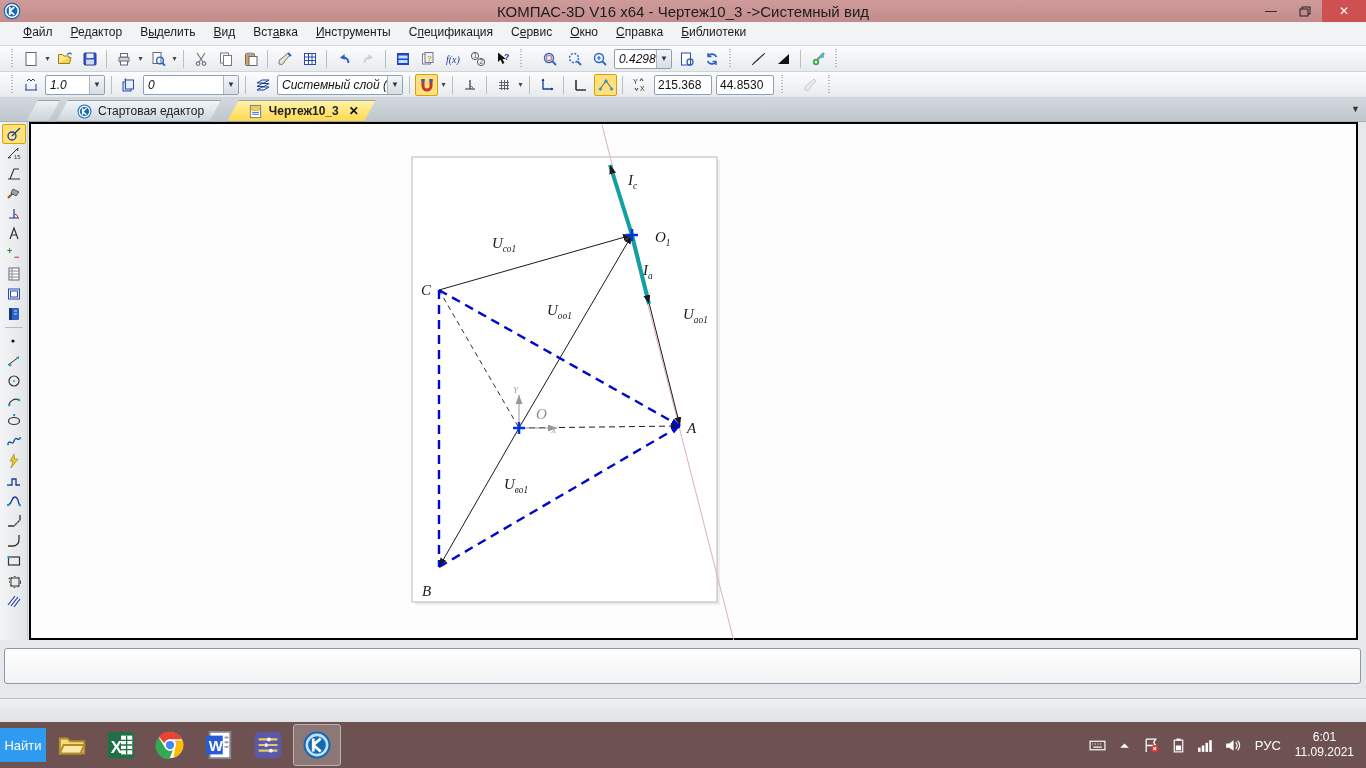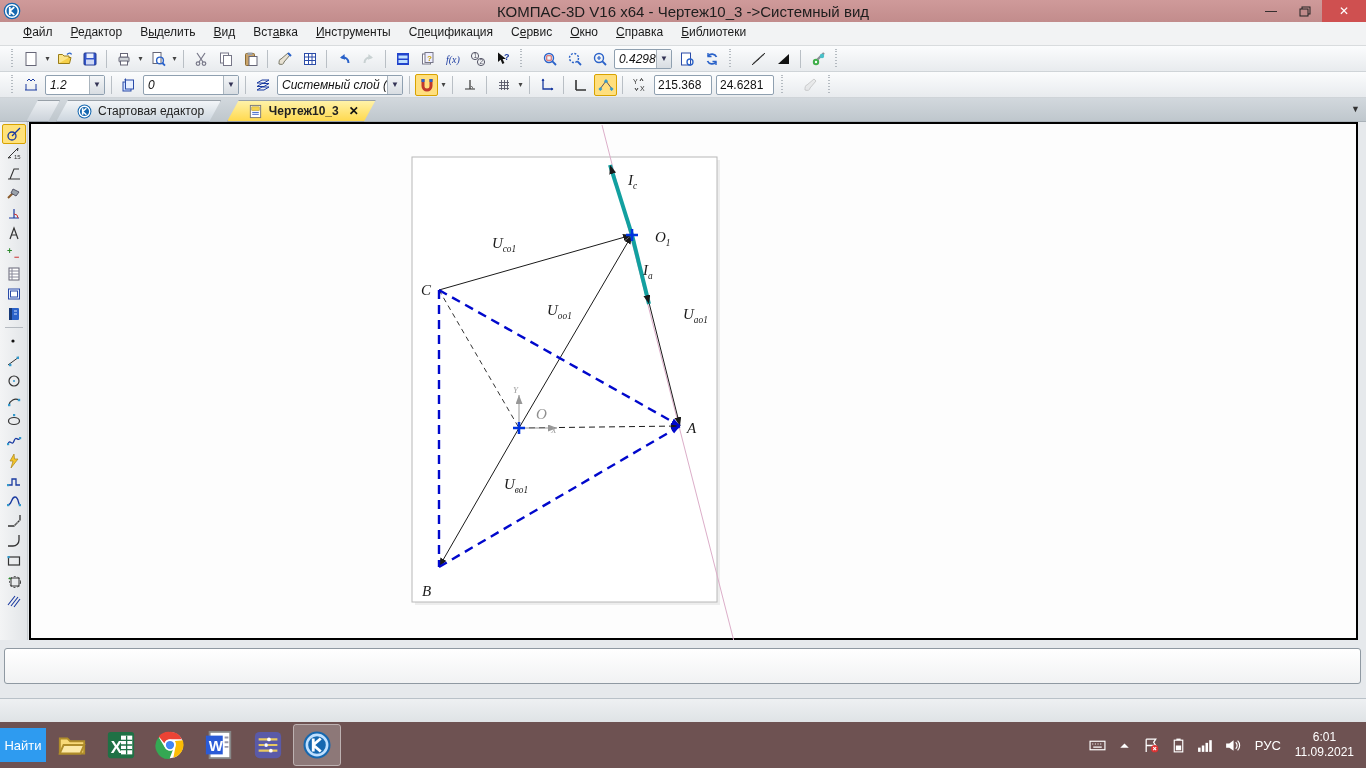--- a/index.html
+++ b/index.html
@@ -385,21 +385,21 @@
     <div class="grip"></div>
     <div class="tbtn">
       <span style="display: flex;">
         <svg width="16" height="16" viewBox="0 0 16 16">
           <path d="M2 13h12M3 13V7M13 13V7" stroke="#1a3aa0"></path>
           <path d="M4 4l2-2 2 2M8 4l2-2 2 2" stroke="#1a3aa0" fill="none"></path>
         </svg>
       </span>
     </div>
     <div class="combo" style="width: 60px;">
-      <span class="cval">1.2</span>
+      <span class="cval">1.0</span>
       <span class="carr">▼</span>
     </div>
     <div class="tsep"></div>
     <div class="tbtn">
       <span style="display: flex;">
         <svg width="16" height="16" viewBox="0 0 16 16">
           <rect x="2" y="5" width="8" height="9" fill="#cfe0ff" stroke="#2a4ba8"></rect>
           <rect x="4.5" y="3" width="8" height="9" fill="#e8f0ff" stroke="#2a4ba8"></rect>
           <path d="M3 3 5 1v3z" fill="#2a4ba8"></path>
         </svg>
@@ -480,21 +480,21 @@
     <div class="tbtn">
       <span style="display: flex;">
         <svg width="16" height="16" viewBox="0 0 16 16">
           <text x="1" y="7" font-size="7" fill="#333">Y</text>
           <text x="8" y="14" font-size="7" fill="#333">X</text>
           <path d="M8 4l1.5-2.5L11 4M3 11l1.5 2.5L6 11" fill="none" stroke="#333"></path>
         </svg>
       </span>
     </div>
     <div class="tinput">215.368</div>
-    <div class="tinput">24.6281</div>
+    <div class="tinput">44.8530</div>
     <div class="grip"></div>
     <div class="tgap"></div>
     <div class="tbtn disabled">
       <span style="display: flex;">
         <svg width="16" height="16" viewBox="0 0 16 16">
           <path d="M2 13c3 1 5 0 5-2l6-7-2-2-7 6c-2 0-2 3-2 5z" fill="#ddd" stroke="#999"></path>
         </svg>
       </span>
     </div>
     <div class="grip"></div>

